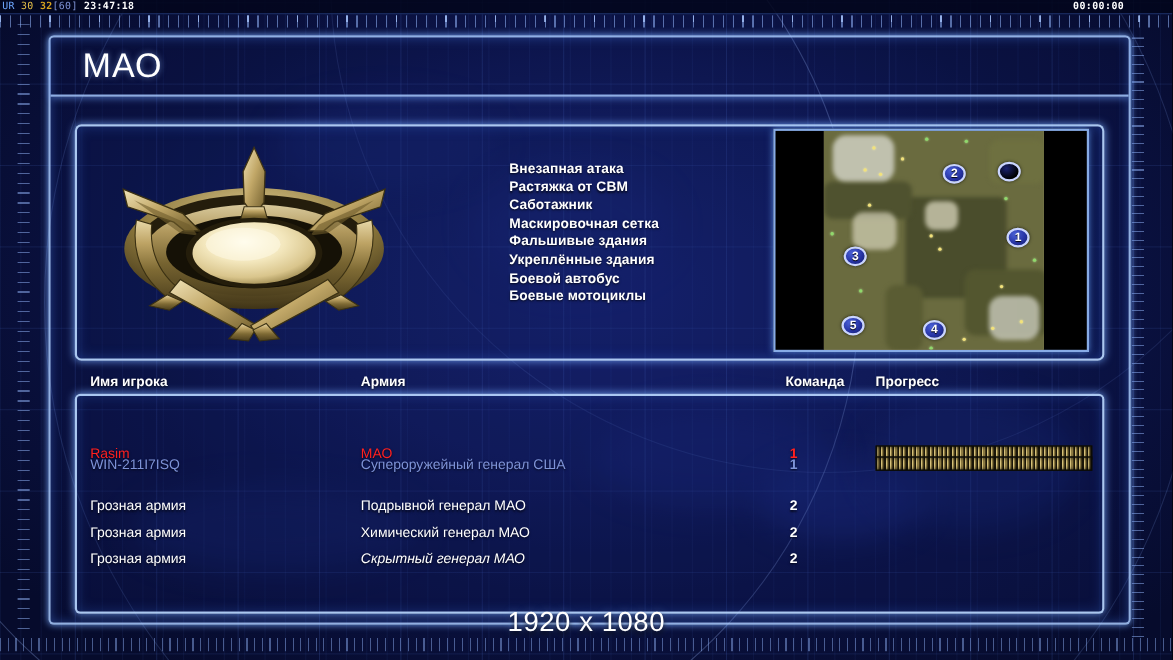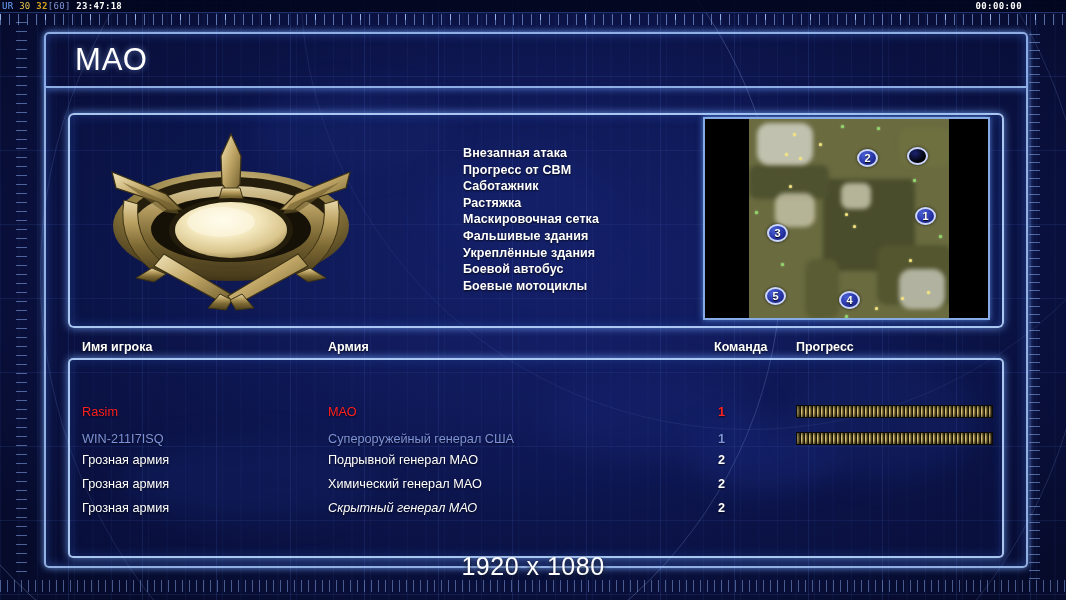--- a/index.html
+++ b/index.html
@@ -337,23 +337,22 @@
       <path d="M190 128 L120 170 L126 180 L200 140 Z" fill="url(#gold2)" stroke="#3b3113" stroke-width="1.1"></path>
       <path d="M44 142 L28 152 L46 156 L58 148 Z" fill="url(#gold)" stroke="#3b3113" stroke-width="1"></path>
       <path d="M202 142 L218 152 L200 156 L188 148 Z" fill="url(#gold)" stroke="#3b3113" stroke-width="1"></path>
       <path d="M112 168 L100 182 L118 184 L124 174 Z" fill="url(#gold)" stroke="#3b3113" stroke-width="1"></path>
       <path d="M134 168 L146 182 L128 184 L122 174 Z" fill="url(#gold)" stroke="#3b3113" stroke-width="1"></path>
     </svg>
   </div>
 
   <div class="abilities">
     <div class="ability">Внезапная атака</div>
-    <div class="ability">Прогресс от СВМ</div>
+    <div class="ability">Растяжка от СВМ</div>
     <div class="ability">Саботажник</div>
-    <div class="ability">Растяжка</div>
     <div class="ability">Маскировочная сетка</div>
     <div class="ability">Фальшивые здания</div>
     <div class="ability">Укреплённые здания</div>
     <div class="ability">Боевой автобус</div>
     <div class="ability">Боевые мотоциклы</div>
   </div>
 
   <div class="map-frame">
     <div class="map-img">
       <div class="terr dark1"></div>
@@ -404,21 +403,21 @@
   </div>
 
   <div class="table-panel"></div>
   <div class="rows" id="rows-host">
       <div class="row" style="top: 8px;">
         <div class="cell c-name" style="color: rgb(255, 32, 32);">Rasim</div>
         <div class="cell c-army" style="color: rgb(255, 32, 32);">МАО</div>
         <div class="cell c-team" style="color: rgb(255, 32, 32);">1</div>
         <div class="bar" style="width: 197px;"></div>
       </div>
-      <div class="row" style="top: 35px;">
+      <div class="row" style="top: 18px;">
         <div class="cell c-name" style="color: rgb(126, 147, 216);">WIN-211I7ISQ</div>
         <div class="cell c-army" style="color: rgb(126, 147, 216);">Супероружейный генерал США</div>
         <div class="cell c-team" style="color: rgb(126, 147, 216);">1</div>
         <div class="bar" style="width: 197px;"></div>
       </div>
       <div class="row" style="top: 56px;">
         <div class="cell c-name" style="color: rgb(255, 255, 255);">Грозная армия</div>
         <div class="cell c-army" style="color: rgb(255, 255, 255);">Подрывной генерал МАО</div>
         <div class="cell c-team" style="color: rgb(255, 255, 255);">2</div>
       </div>

